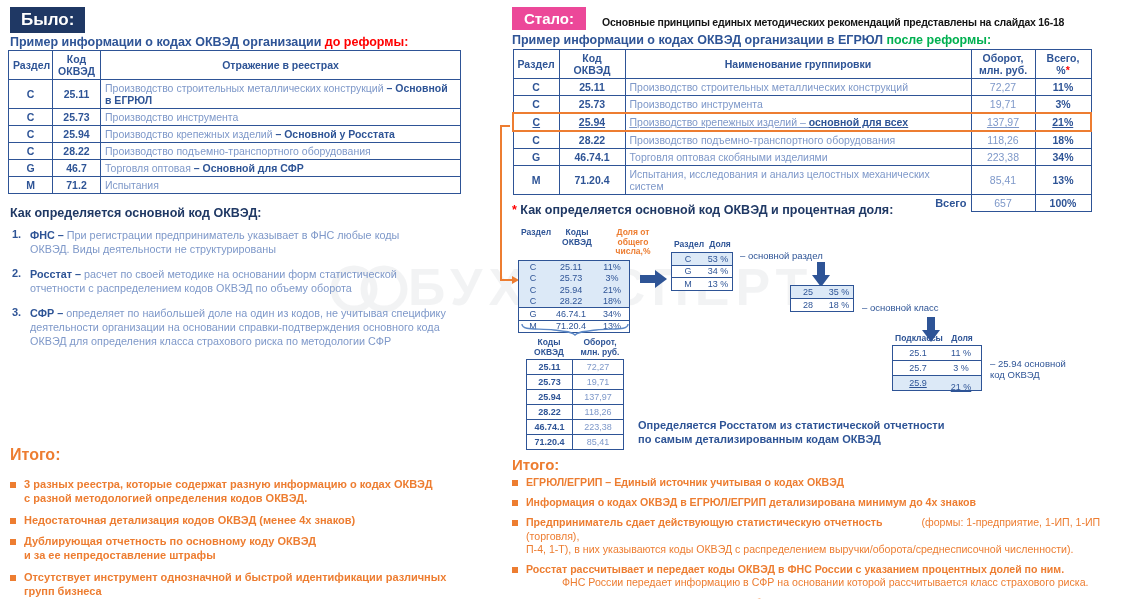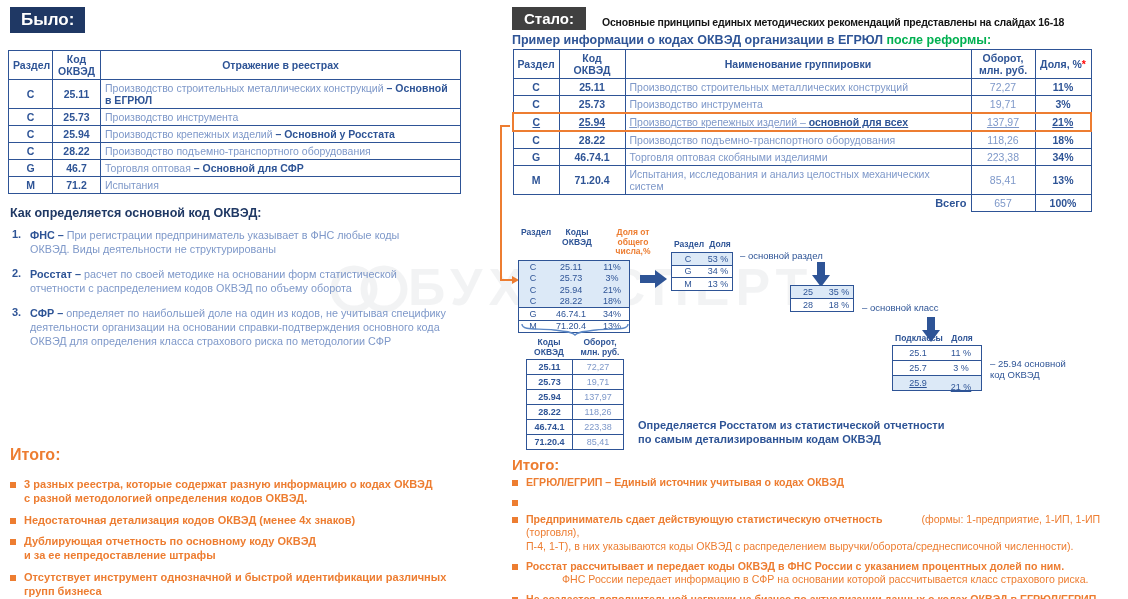--- a/index.html
+++ b/index.html
@@ -2,21 +2,21 @@
 <html><head>
 <meta charset="utf-8">
 <style>
   html,body{margin:0;padding:0;background:#fff;}
   #canvas{position:relative;width:1128px;height:599px;background:#fff;overflow:hidden;
           font-family:"Liberation Sans", sans-serif;color:#2E5496;}
   .abs{position:absolute;}
   .prewrap{white-space:pre-line;}
   
   .badge-navy{background:#1F3864;color:#fff;font-weight:bold;font-size:17px;padding:3px 11px;}
-  .badge-orange{background:#404040;color:#fff;font-weight:bold;font-size:15px;padding:3px 12px;}
+  .badge-orange{background:#ec4899;color:#fff;font-weight:bold;font-size:15px;padding:3px 12px;}
   
   .subtitle{font-weight:bold;font-size:12.5px;color:#2E5496;}
   .accent-red{color:#FF0000;}
   .accent-green{color:#00B050;}
   
   table.tbl{border-collapse:collapse;table-layout:fixed;}
   table.tbl td,table.tbl th{border:1.6px solid #2E5496;padding:2px 4px;vertical-align:middle;}
   table.tbl th{font-size:10.5px;font-weight:bold;text-align:center;color:#2E5496;}
   td.cen{text-align:center;font-weight:bold;font-size:10.5px;color:#2E5496;}
   td.desc{font-size:10.5px;color:#7E98C9;text-align:left;}
@@ -75,20 +75,21 @@
   <div class="watermark">
     <svg width="78" height="64" viewBox="0 0 78 64">
       <circle cx="24" cy="34" r="20" fill="none" stroke="#6b7280" stroke-width="7"></circle>
       <circle cx="54" cy="34" r="20" fill="none" stroke="#6b7280" stroke-width="7"></circle>
     </svg>
     <span class="wm-text">БУХЭКСПЕРТ</span>
   </div>
 
   <div class="abs badge-navy" style="left:10px;top:7px;">Было:</div>
 
+  <div class="abs subtitle" style="left:10px;top:35px;"><span>Пример информации о кодах ОКВЭД организации </span><span class="accent-red">до реформы:</span></div>
 
   <table class="tbl abs" style="left:8px;top:50px;width:452px;">
     <colgroup>
         <col style="width:44px">
         <col style="width:48px">
         <col style="width:360px">
       </colgroup>
     <tbody>
         <tr>
       <th>Раздел</th>
@@ -184,21 +185,21 @@
         <col style="width:346px">
         <col style="width:64px">
         <col style="width:56px">
       </colgroup>
     <tbody>
         <tr>
       <th>Раздел</th>
       <th>Код ОКВЭД</th>
       <th>Наименование группировки</th>
       <th>Оборот, млн. руб.</th>
-      <th><span>Доля, %</span><span class="accent-red">*</span></th>
+      <th><span>Всего, %</span><span class="accent-red">*</span></th>
     </tr>
     <tr>
           <td class="cen">C</td>
           <td class="cen">25.11</td>
           <td class="desc"><span>Производство строительных металлических конструкций</span><b></b></td>
           <td class="num">72,27</td>
           <td class="pct">11%</td>
         </tr>
     <tr>
           <td class="cen">C</td>
@@ -236,20 +237,21 @@
           <td class="pct">13%</td>
         </tr>
     <tr>
           <td class="noborder" colspan="3">Всего</td>
           <td class="num">657</td>
           <td class="pct">100%</td>
         </tr>
   </tbody>
     </table>
 
+  <div class="abs how-title" style="left:512px;top:203px;"><span class="accent-red">*</span><span> Как определяется основной код ОКВЭД и процентная доля:</span></div>
 
   <div class="oline" style="left:500px;top:125px;width:10px;height:2px;"></div>
   <div class="oline" style="left:500px;top:125px;width:2px;height:156px;"></div>
   <div class="oline" style="left:500px;top:279px;width:12px;height:2px;"></div>
   <div class="oarrow" style="left:512px;top:275.5px;"></div>
 
   <div class="abs" style="left:508px;top:220px;width:620px;height:238px;">
 
     <div class="abs fhead" style="left:12px;top:8px;width:32px;">Раздел</div>
     <div class="abs fhead" style="left:46px;top:8px;width:46px;">Коды ОКВЭД</div>
@@ -406,20 +408,21 @@
   </div>
 
   <div class="abs tot-title" style="left:512px;top:456px;font-size:15px;">Итого:</div>
   <div class="abs" style="left:512px;top:476px;width:614px;">
     <div class="bullet" style="margin-bottom:7px;">
         <span class="sq"></span>
         <div class="btext prewrap" style="font-size:10.6px;"><span>ЕГРЮЛ/ЕГРИП – Единый источник учитывая о кодах ОКВЭД</span><span class="nrm"></span></div>
       </div>
     <div class="bullet" style="margin-bottom:7px;">
         <span class="sq"></span>
+        <div class="btext prewrap" style="font-size:10.6px;"><span>Информация о кодах ОКВЭД в ЕГРЮЛ/ЕГРИП детализирована минимум до 4х знаков</span><span class="nrm"></span></div>
       </div>
     <div class="bullet" style="margin-bottom:7px;">
         <span class="sq"></span>
         <div class="btext prewrap" style="font-size:10.6px;"><span>Предприниматель сдает действующую статистическую отчетность</span><span class="nrm"> (формы: 1-предприятие, 1-ИП, 1-ИП (торговля),
 П-4, 1-Т), в них указываются коды ОКВЭД с распределением выручки/оборота/среднесписочной численности).</span></div>
       </div>
     <div class="bullet" style="margin-bottom:7px;">
         <span class="sq"></span>
         <div class="btext prewrap" style="font-size:10.6px;"><span>Росстат рассчитывает и передает коды ОКВЭД в ФНС России с указанием процентных долей по ним.
 </span><span class="nrm">ФНС России передает информацию в СФР  на основании которой рассчитывается класс страхового риска.</span></div>

